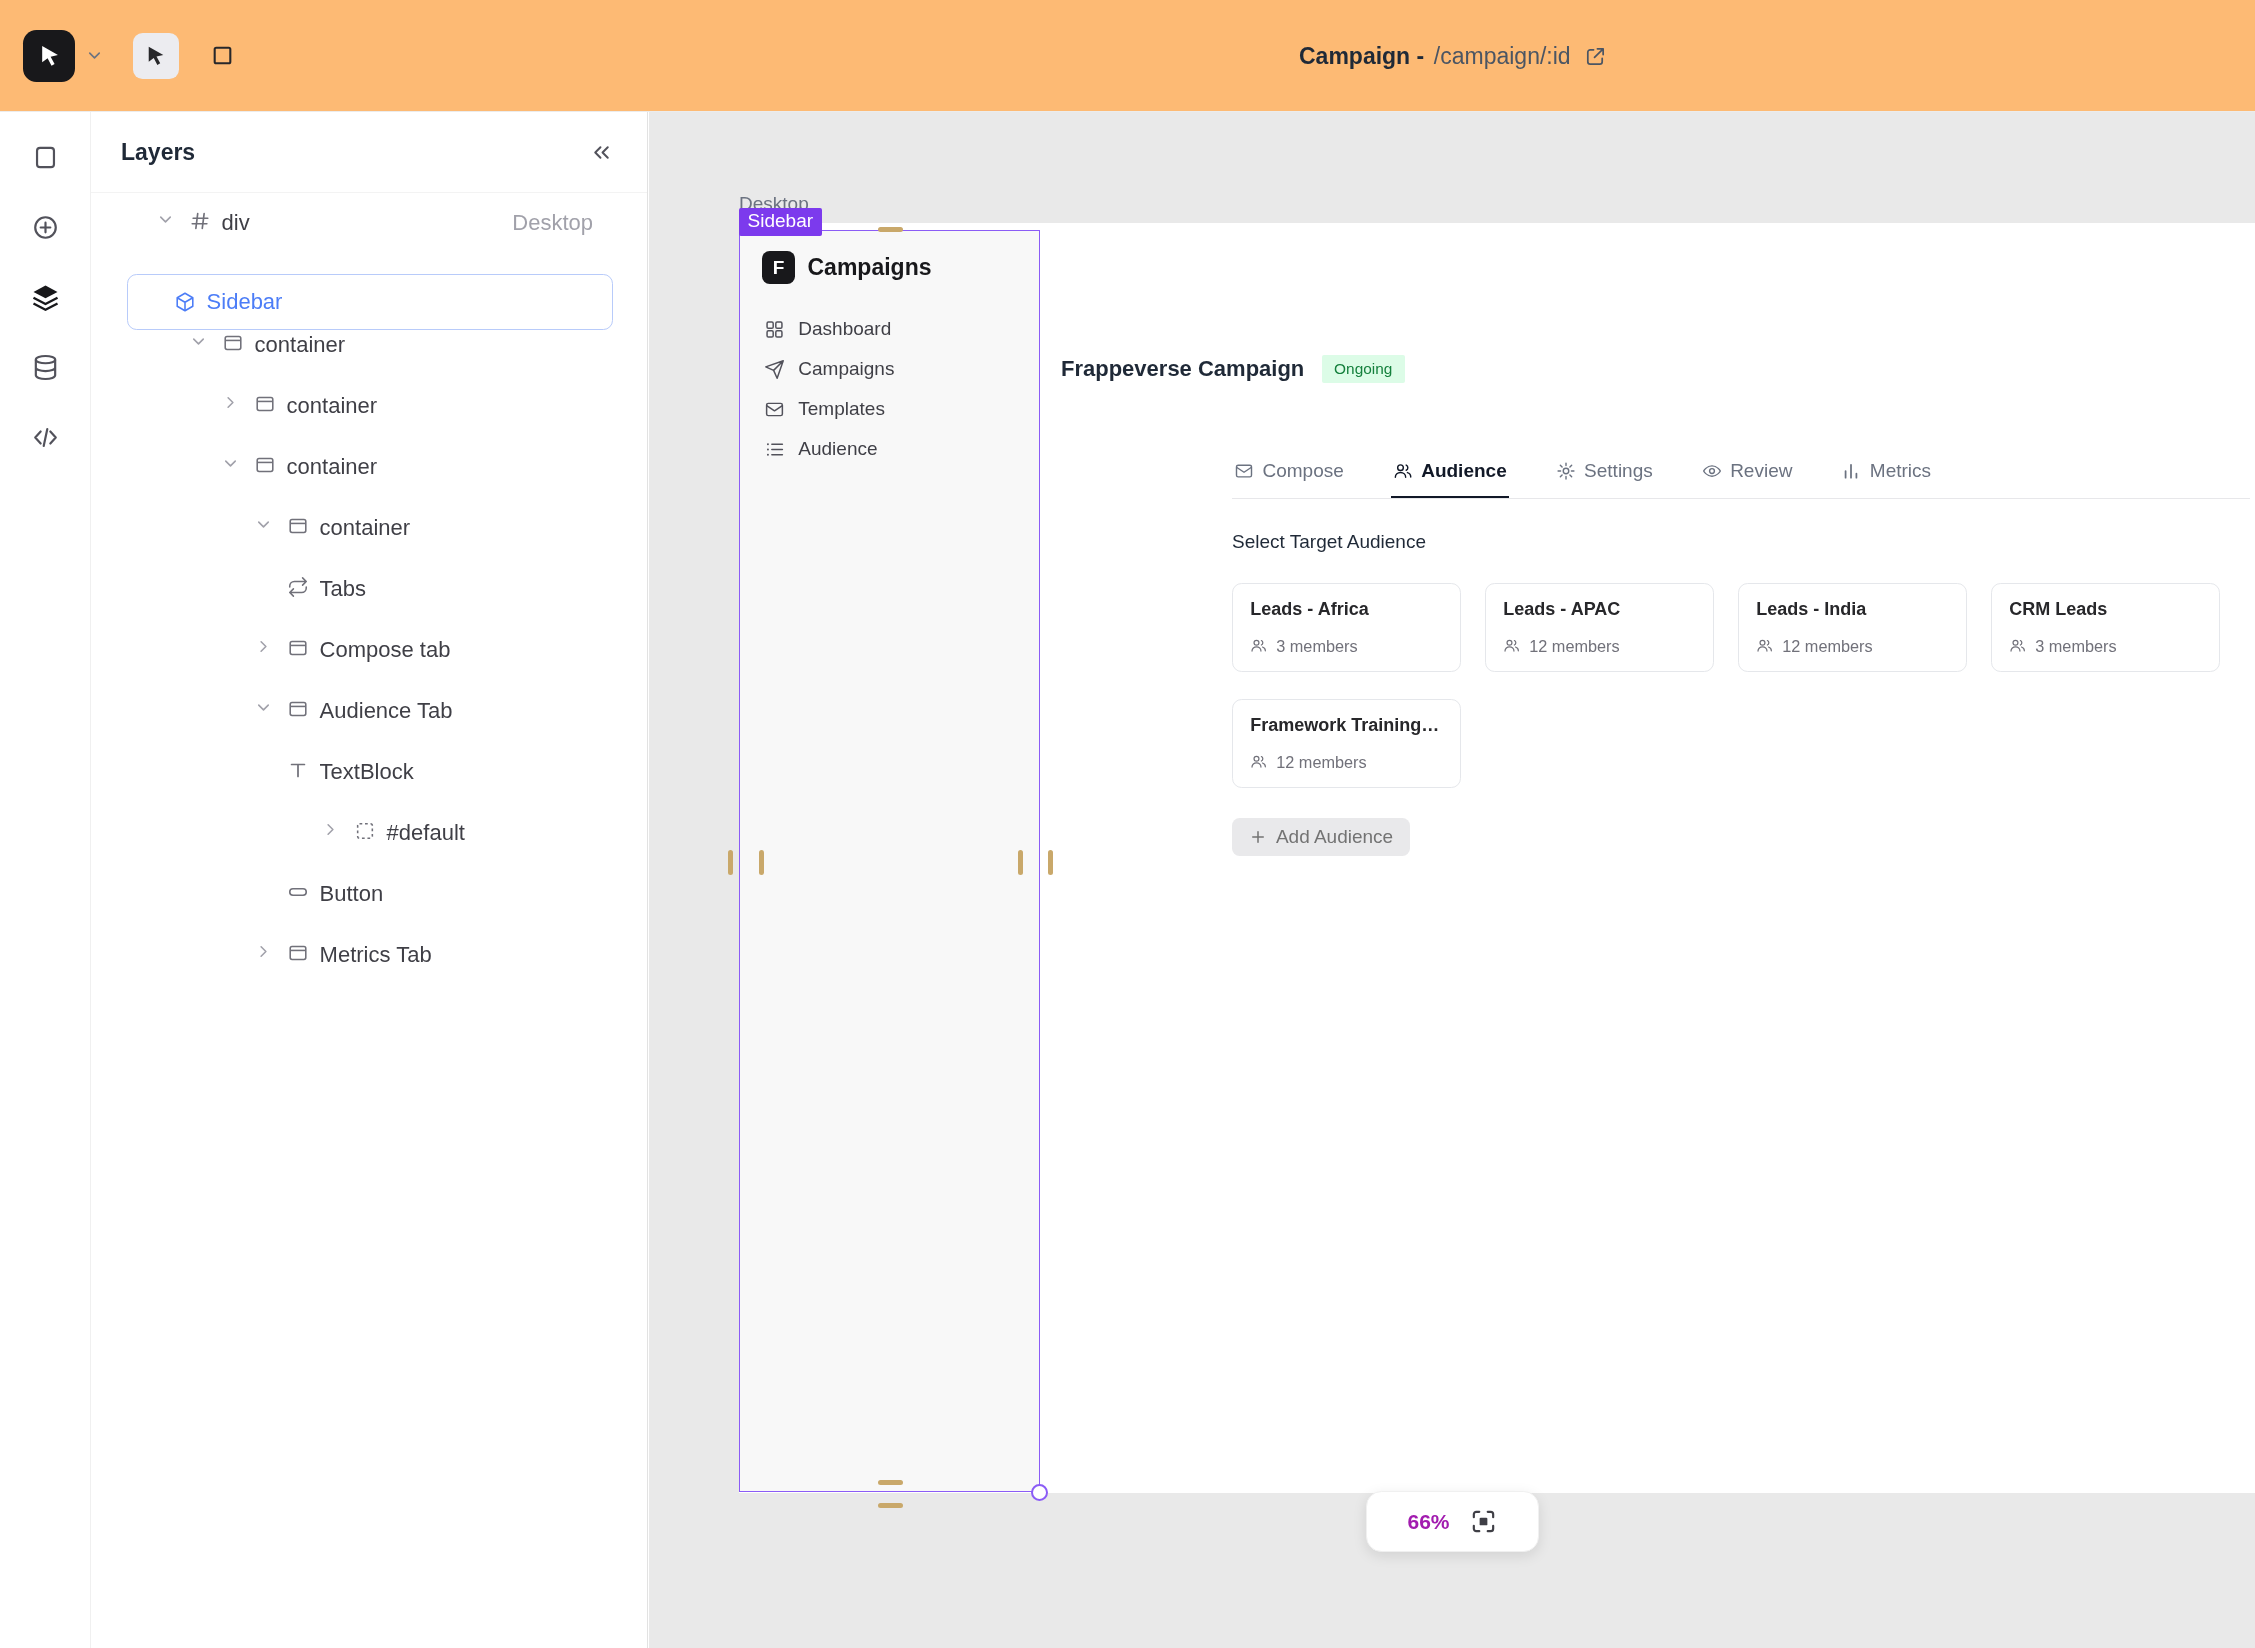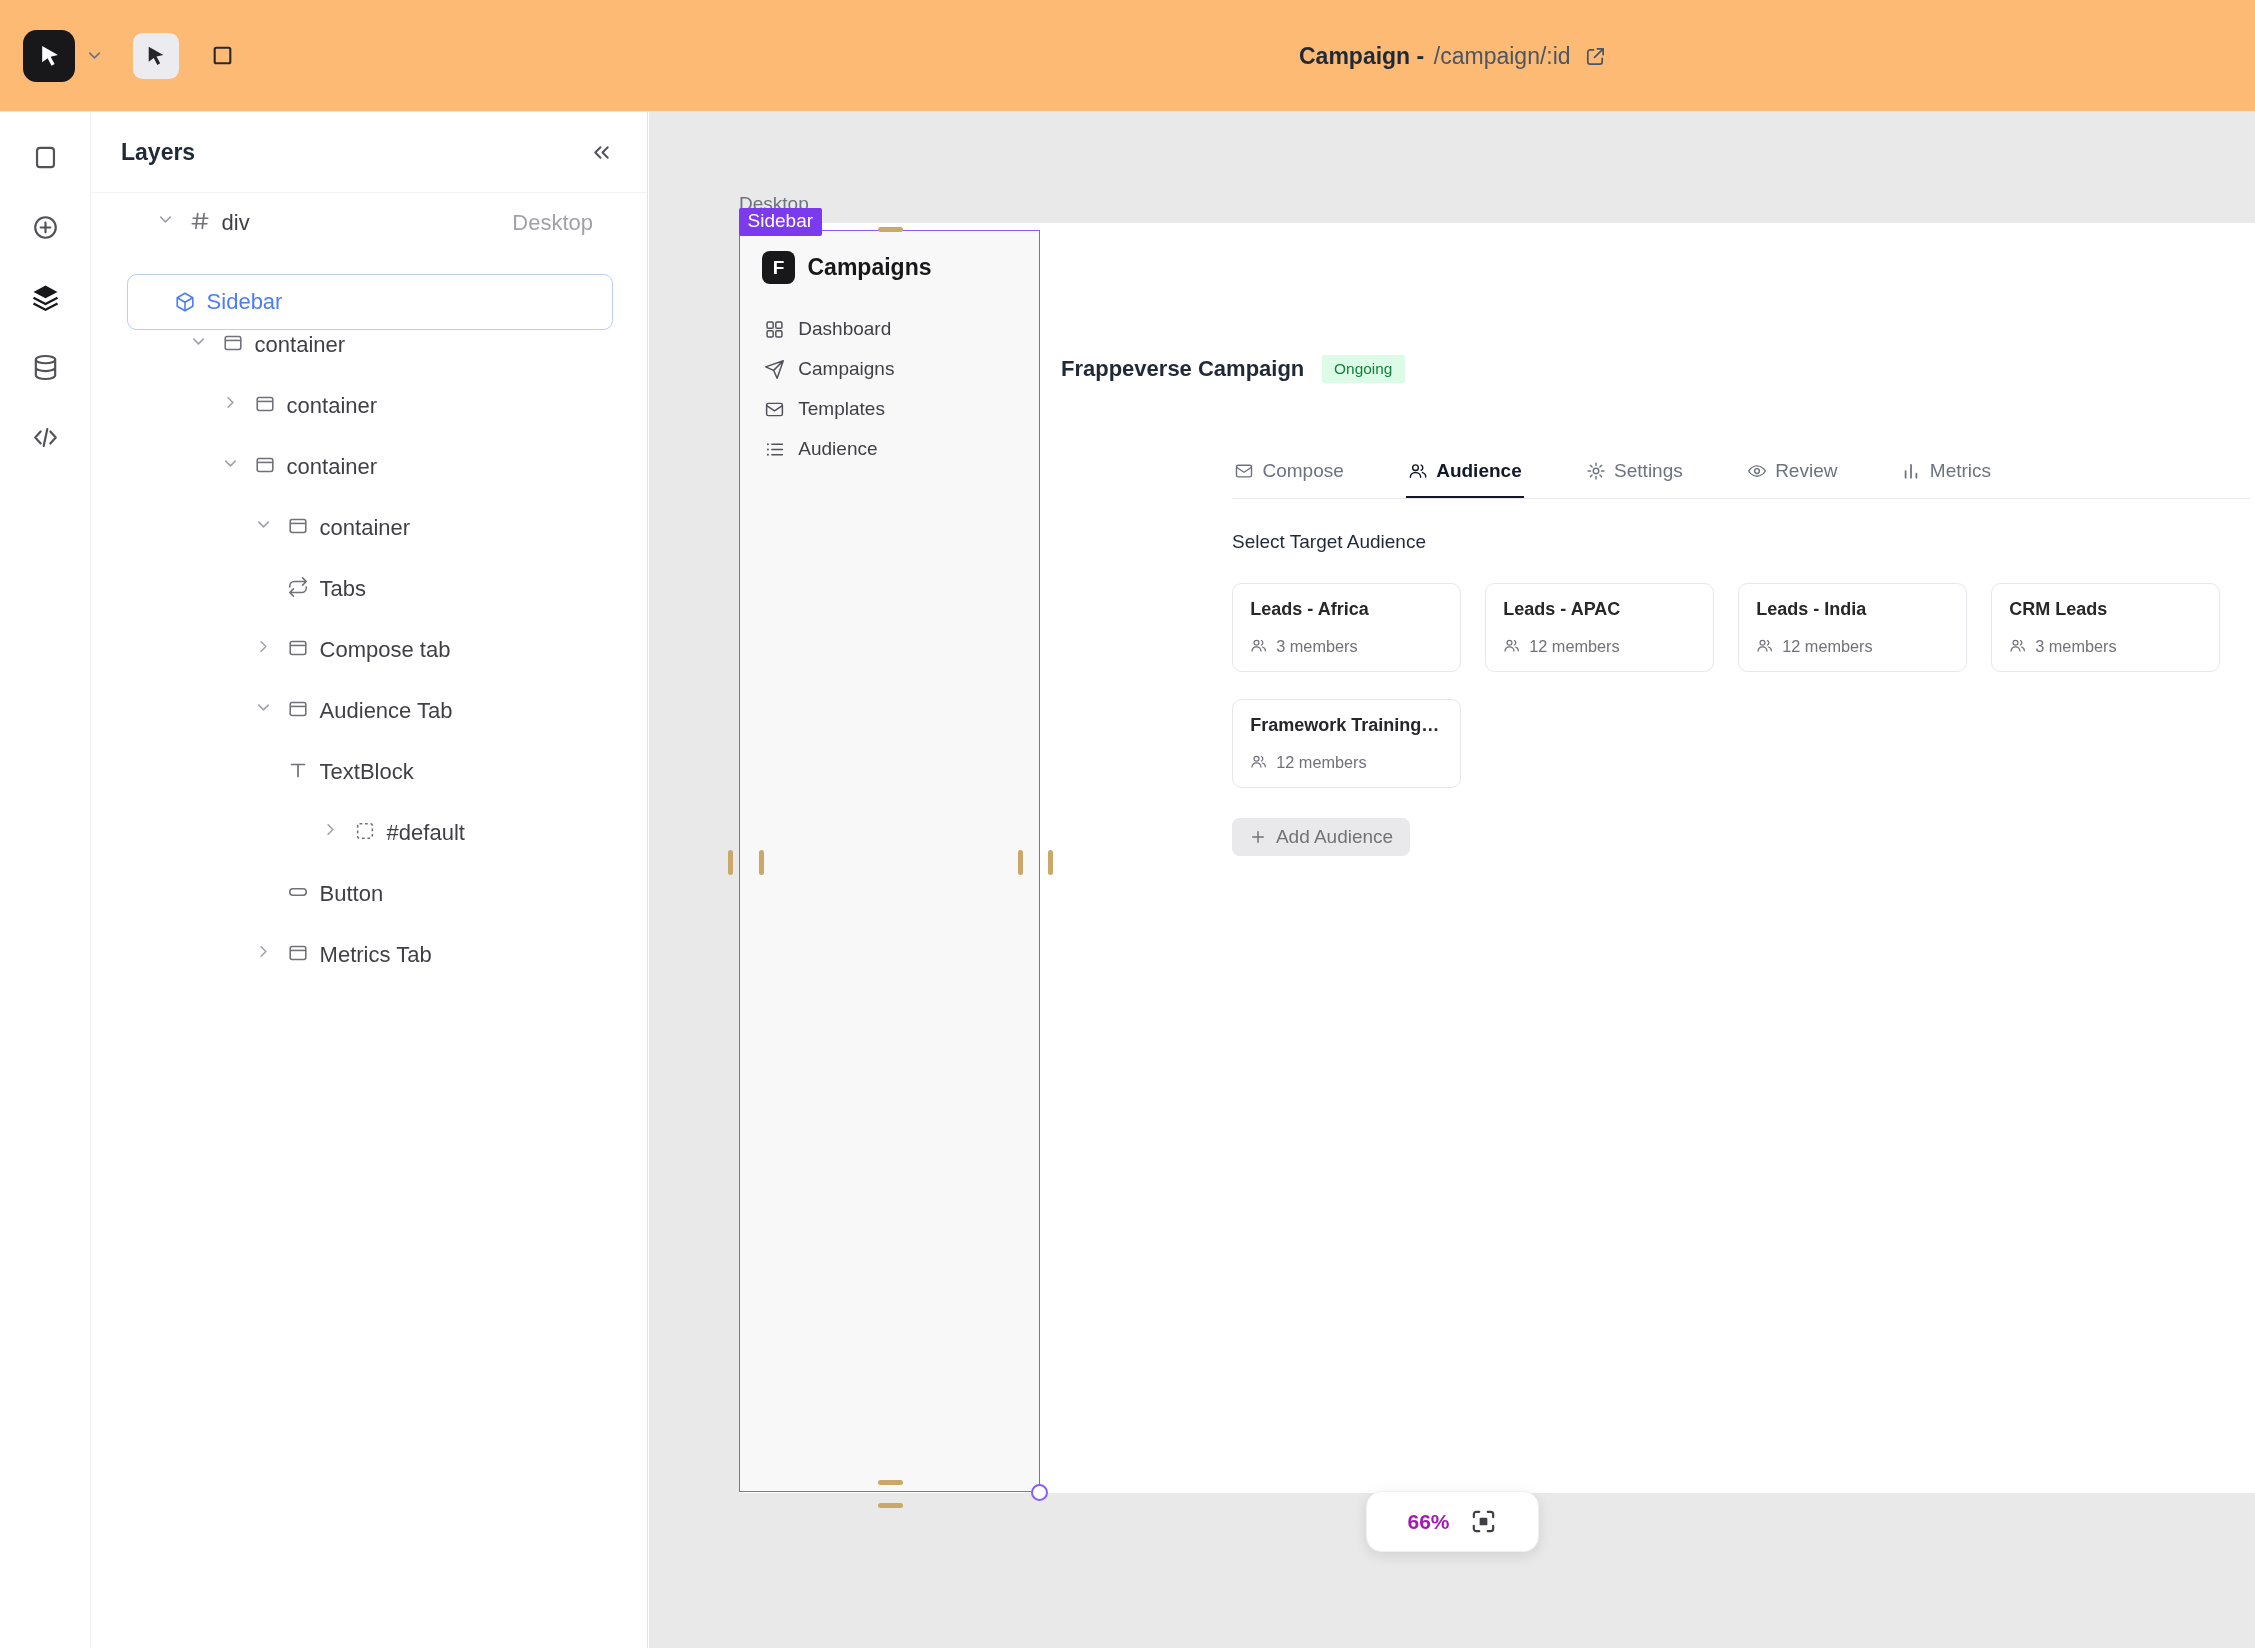--- a/index.html
+++ b/index.html
@@ -50,21 +50,21 @@
   .brand-row{display:flex;align-items:center;gap:12.5px;margin-bottom:25px}
   .brand-logo{width:33px;height:33px;border-radius:7.7px;background:#18181b;color:#fff;font-size:19px;font-weight:700;display:flex;align-items:center;justify-content:center}
   .brand-name{font-size:23px;font-weight:700;color:#18181b}
   .side-item{height:40px;display:flex;align-items:center;gap:13.4px;color:#3f3f46;font-size:19px;padding-left:1.9px;border-radius:7.7px;cursor:pointer}
   .side-item svg{color:#52525b}
 
   
   .main-title-row{position:absolute;left:502px;top:243px;display:flex;align-items:center;gap:17.3px;z-index:3}
   .main-title{font-size:22px;font-weight:700;color:#1f2937}
   .status-badge{background:#dcfce7;color:#15803d;font-size:15.4px;font-weight:400;padding:4.8px 12.5px;border-radius:2px}
-  .tabs-row{position:absolute;left:1233px;top:341px;right:6px;display:flex;gap:60px;border-bottom:1px solid #e7e7ea;z-index:3}
+  .tabs-row{position:absolute;left:1233px;top:341px;right:6px;display:flex;gap:45px;border-bottom:1px solid #e7e7ea;z-index:3}
   .tab{display:flex;align-items:center;gap:8.6px;font-size:19px;color:#6b7280;font-weight:500;padding:7.7px 1.9px 14.4px;border-bottom:2.9px solid transparent;cursor:pointer}
   .tab.active{color:#111827;font-weight:600;border-bottom-color:#111827}
   .section-title{position:absolute;left:1233px;top:420px;font-size:19px;font-weight:400;color:#1f2937;z-index:3}
   .cards{position:absolute;left:1233px;top:472px;width:990px;display:flex;flex-wrap:wrap;gap:27px 24px;z-index:3}
   .aud-card{width:229px;height:89px;background:#fff;border:1px solid #e5e7eb;border-radius:9.6px;padding:15.4px 17.3px;display:flex;flex-direction:column;justify-content:space-between;cursor:pointer}
   .aud-name{font-size:18px;font-weight:600;color:#27272a;white-space:nowrap;overflow:hidden;text-overflow:ellipsis}
   .aud-members{display:flex;align-items:center;gap:8.6px;font-size:16.3px;color:#71717a}
   .aud-members svg{color:#71717a}
   .add-aud-btn{position:absolute;left:1233px;top:706px;height:38px;background:#e9e9eb;border-radius:7.7px;display:flex;align-items:center;gap:8.6px;padding:0 17.3px;font-size:19px;font-weight:500;color:#737373;z-index:3}
 

